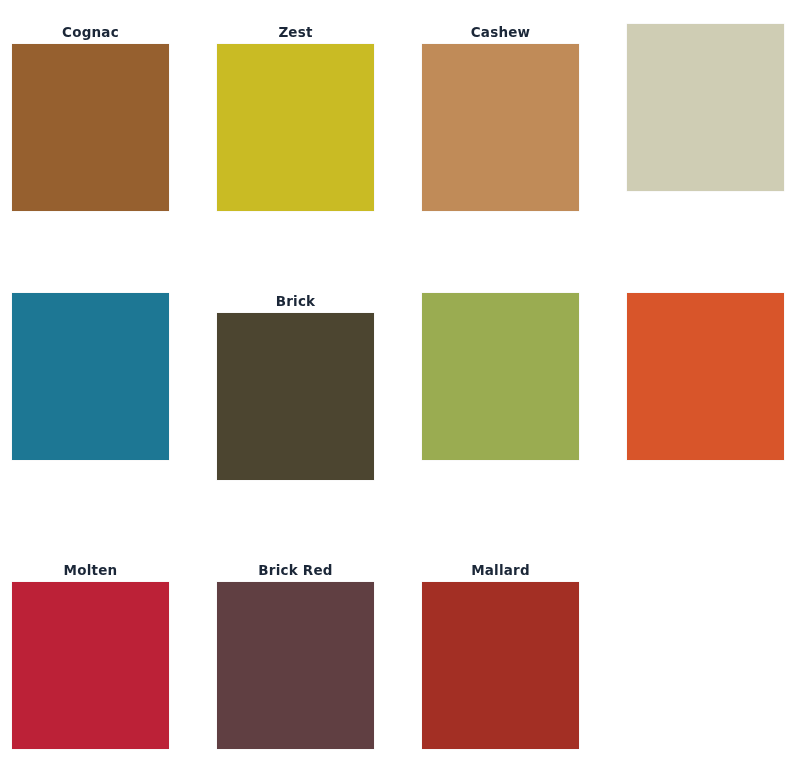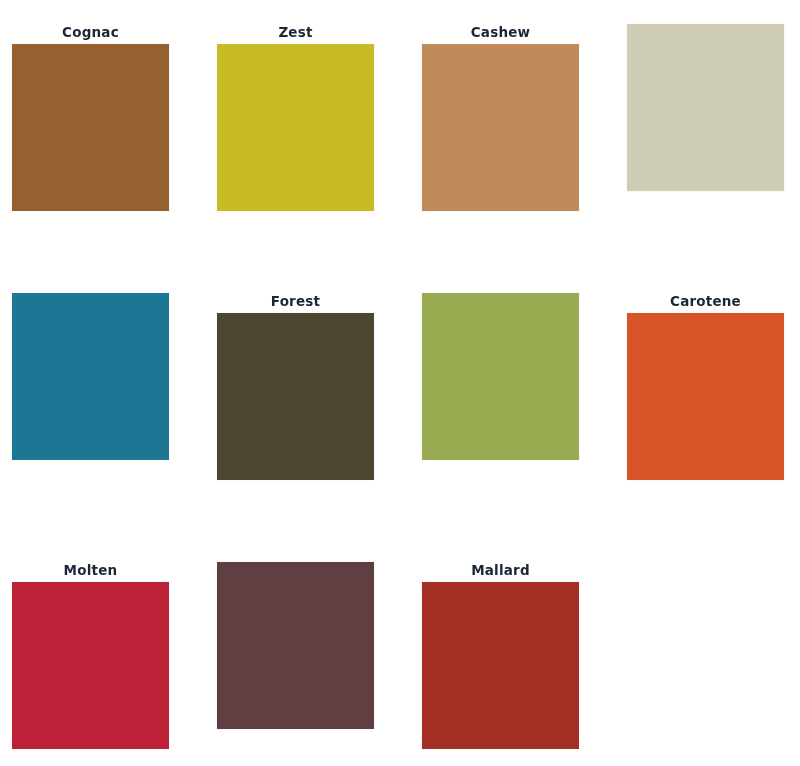--- a/index.html
+++ b/index.html
@@ -78,35 +78,35 @@
         <div class="swatch-label">Cashew</div>
         <div class="swatch-chip" style="background-color: rgb(192, 139, 88);"></div>
       </div>
       <div class="swatch-cell">
         <div class="swatch-chip" style="background-color: rgb(207, 205, 180);"></div>
       </div>
       <div class="swatch-cell">
         <div class="swatch-chip" style="background-color: rgb(29, 119, 148);"></div>
       </div>
       <div class="swatch-cell">
-        <div class="swatch-label">Forest</div>
+        <div class="swatch-label">Brick</div>
         <div class="swatch-chip" style="background-color: rgb(76, 69, 48);"></div>
       </div>
       <div class="swatch-cell">
         <div class="swatch-chip" style="background-color: rgb(154, 172, 81);"></div>
       </div>
       <div class="swatch-cell">
-        <div class="swatch-label">Carotene</div>
         <div class="swatch-chip" style="background-color: rgb(216, 85, 42);"></div>
       </div>
       <div class="swatch-cell">
         <div class="swatch-label">Molten</div>
         <div class="swatch-chip" style="background-color: rgb(188, 33, 55);"></div>
       </div>
       <div class="swatch-cell">
+        <div class="swatch-label">Brick Red</div>
         <div class="swatch-chip" style="background-color: rgb(96, 63, 66);"></div>
       </div>
       <div class="swatch-cell">
         <div class="swatch-label">Mallard</div>
         <div class="swatch-chip" style="background-color: rgb(163, 47, 36);"></div>
       </div>
     </div>
 </div>
 
 </body></html>

